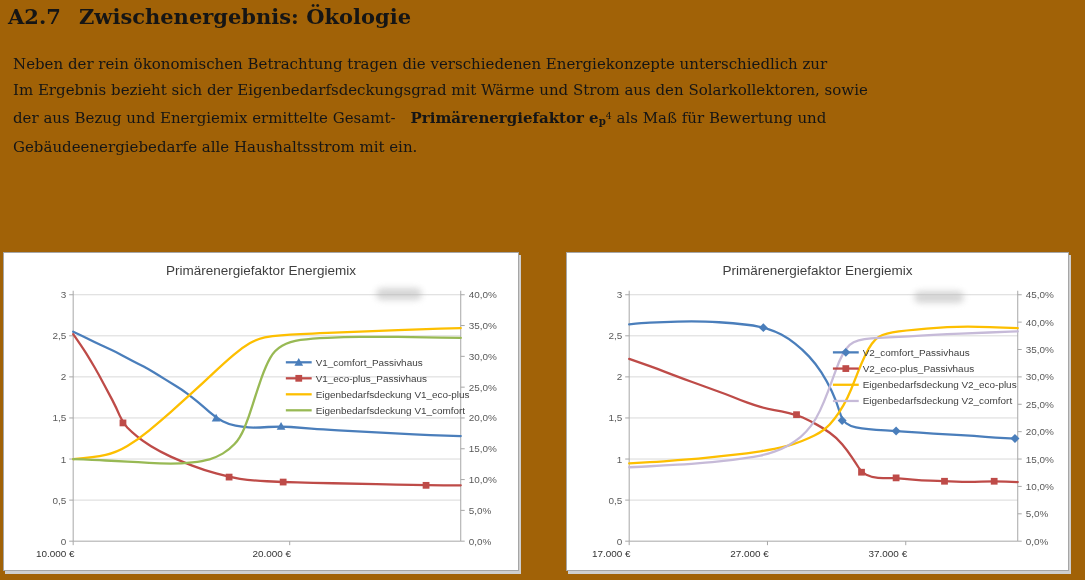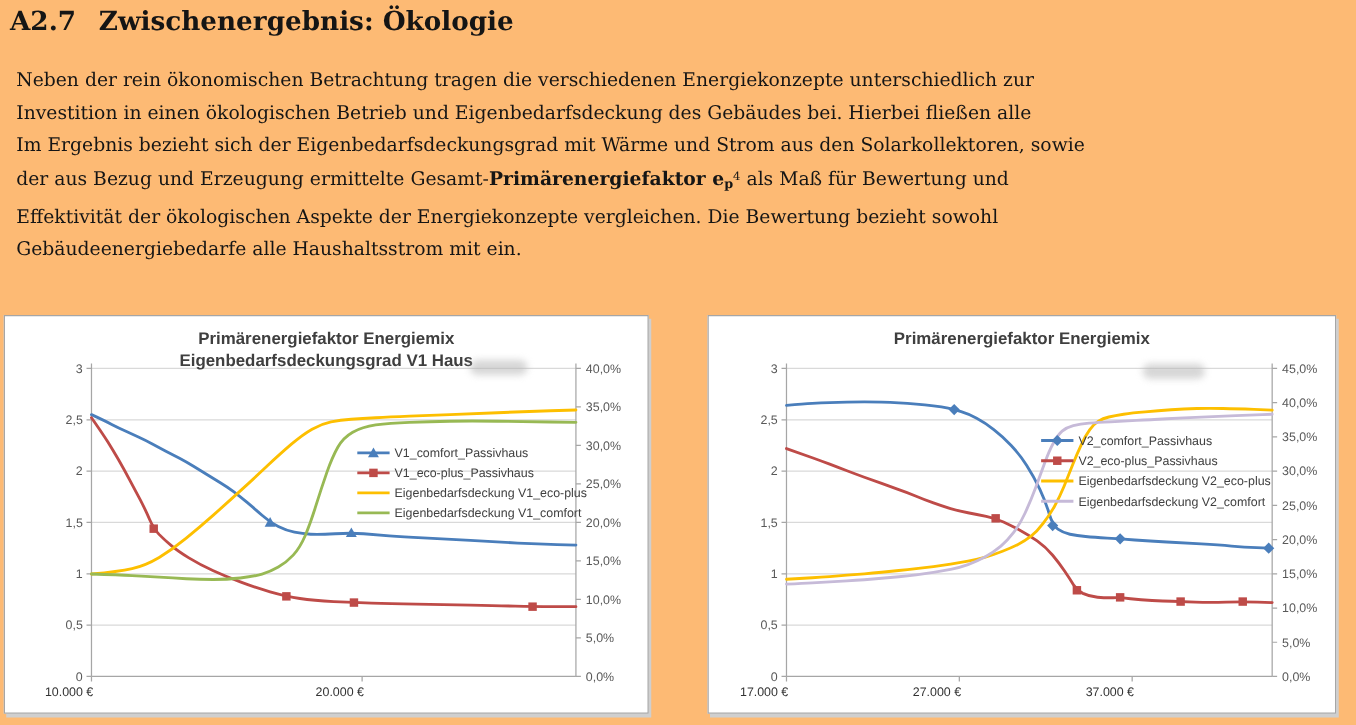--- a/index.html
+++ b/index.html
@@ -1,53 +1,51 @@
 <!DOCTYPE html>
 <html><head>
 <meta charset="utf-8">
 <style>
   html,body{margin:0;padding:0;background:#ffffff;}
-  #page{position:relative;width:1085px;height:580px;background:#fdba74;overflow:hidden;
+  #page{position:relative;width:1085px;height:580px;background:#a16207;overflow:hidden;
         font-family:"DejaVu Serif",serif;color:#151515;}
   
   #heading{position:absolute;left:8px;top:4px;font-weight:bold;font-size:21px;white-space:nowrap;}
   #heading .h-num{display:inline-block;min-width:71px;}
   #para{position:absolute;left:13px;top:51px;font-size:15px;line-height:26px;}
   .pline{white-space:nowrap;}
-  .pline b{font-weight:bold;}
+  .pline b{font-weight:bold;margin-left:15px;}
   .sub-p{font-size:0.68em;font-weight:bold;vertical-align:-0.18em;}
   .sup-4{font-size:0.62em;vertical-align:0.45em;}
   
   .chart-box{position:absolute;top:252px;height:319px;background:#ffffff;
              border:1px solid #a6a6a6;box-shadow:2px 3px 0 #cfcfcf;box-sizing:border-box;}
   #chart-left{left:3px;width:516px;}
   #chart-right{left:566px;width:503px;}
   .chart-title{position:absolute;left:0;right:0;top:9px;text-align:center;
-               font-family:"Liberation Sans",sans-serif;font-weight:bold;
+               font-family:"Liberation Sans",sans-serif;font-weight:normal;
                font-size:13.5px;line-height:18px;color:#3f3f3f;pointer-events:none;}
   .chart-svg{position:absolute;left:0;top:0;width:100%;height:100%;}
   .chart-svg text{font-family:"Liberation Sans",sans-serif;}
   .watermark{position:absolute;height:12px;border-radius:6px;background:#b5b5b5;
              filter:blur(3px);opacity:0.55;}
 </style>
 </head>
 <body>
 
 <div id="page">
 
   <div id="heading">
     <span class="h-num">A2.7</span><span>Zwischenergebnis: Ökologie</span>
   </div>
 
   <div id="para">
     <div class="pline">Neben der rein ökonomischen Betrachtung tragen die verschiedenen Energiekonzepte unterschiedlich zur</div>
-    <div class="pline">Investition in einen ökologischen Betrieb und Eigenbedarfsdeckung des Gebäudes bei. Hierbei fließen alle</div>
     <div class="pline">Im Ergebnis bezieht sich der Eigenbedarfsdeckungsgrad mit Wärme und Strom aus den Solarkollektoren, sowie</div>
-    <div class="pline"><span>der aus Bezug und Erzeugung ermittelte Gesamt-</span><b>Primärenergiefaktor e</b><span class="sub-p">p</span><span class="sup-4">4</span><span> als Maß für Bewertung und</span></div>
-    <div class="pline">Effektivität der ökologischen Aspekte der Energiekonzepte vergleichen. Die Bewertung bezieht sowohl</div>
+    <div class="pline"><span>der aus Bezug und Energiemix ermittelte Gesamt-</span><b>Primärenergiefaktor e</b><span class="sub-p">p</span><span class="sup-4">4</span><span> als Maß für Bewertung und</span></div>
     <div class="pline">Gebäudeenergiebedarfe alle Haushaltsstrom mit ein.</div>
   </div>
 
   <div id="chart-left" class="chart-box">
     <svg class="chart-svg" viewBox="0 0 516 319">
         <line x1="69" y1="248.66666666666669" x2="459" y2="248.66666666666669" stroke="#d9d9d9" stroke-width="1"></line>
         <line x1="69" y1="207.33333333333334" x2="459" y2="207.33333333333334" stroke="#d9d9d9" stroke-width="1"></line>
         <line x1="69" y1="166" x2="459" y2="166" stroke="#d9d9d9" stroke-width="1"></line>
         <line x1="69" y1="124.66666666666669" x2="459" y2="124.66666666666669" stroke="#d9d9d9" stroke-width="1"></line>
         <line x1="69" y1="83.33333333333331" x2="459" y2="83.33333333333331" stroke="#d9d9d9" stroke-width="1"></line>
@@ -107,21 +105,20 @@
         <line x1="283" y1="126.1" x2="309" y2="126.1" stroke="#be4b48" stroke-width="2.3"></line>
         <rect x="292.6" y="122.69999999999999" width="6.8" height="6.8" fill="#be4b48"></rect>
         <text x="313" y="129.6" text-anchor="start" font-size="10" fill="#404040">V1_eco-plus_Passivhaus</text>
         <line x1="283" y1="142.2" x2="309" y2="142.2" stroke="#fdbf00" stroke-width="2.3"></line>
         <text x="313" y="145.7" text-anchor="start" font-size="10" fill="#404040">Eigenbedarfsdeckung V1_eco-plus</text>
         <line x1="283" y1="158.3" x2="309" y2="158.3" stroke="#98b954" stroke-width="2.3"></line>
         <text x="313" y="161.8" text-anchor="start" font-size="10" fill="#404040">Eigenbedarfsdeckung V1_comfort</text>
       </svg>
     <div class="chart-title">
       <div>Primärenergiefaktor Energiemix</div>
-      <div>Eigenbedarfsdeckungsgrad V1 Haus</div>
     </div>
     <div class="watermark" style="left: 372px; top: 35px; width: 46px;"></div>
   </div>
 
   <div id="chart-right" class="chart-box">
     <svg class="chart-svg" viewBox="0 0 503 319">
         <line x1="62" y1="248.66666666666669" x2="453" y2="248.66666666666669" stroke="#d9d9d9" stroke-width="1"></line>
         <line x1="62" y1="207.33333333333334" x2="453" y2="207.33333333333334" stroke="#d9d9d9" stroke-width="1"></line>
         <line x1="62" y1="166" x2="453" y2="166" stroke="#d9d9d9" stroke-width="1"></line>
         <line x1="62" y1="124.66666666666669" x2="453" y2="124.66666666666669" stroke="#d9d9d9" stroke-width="1"></line>

